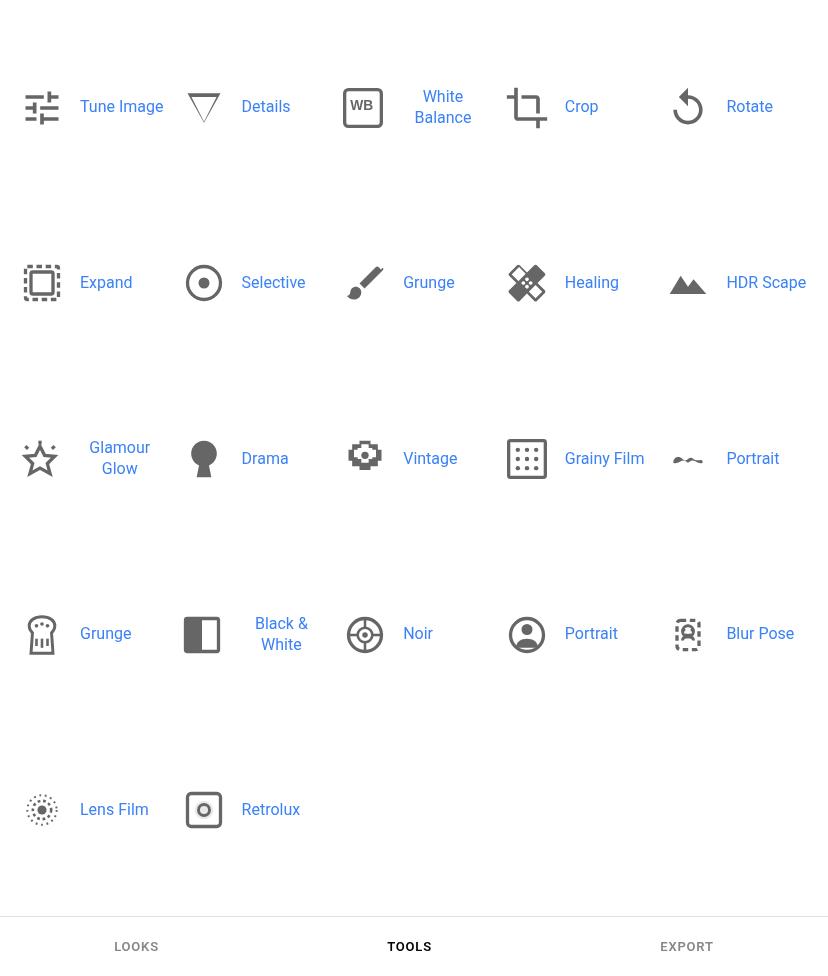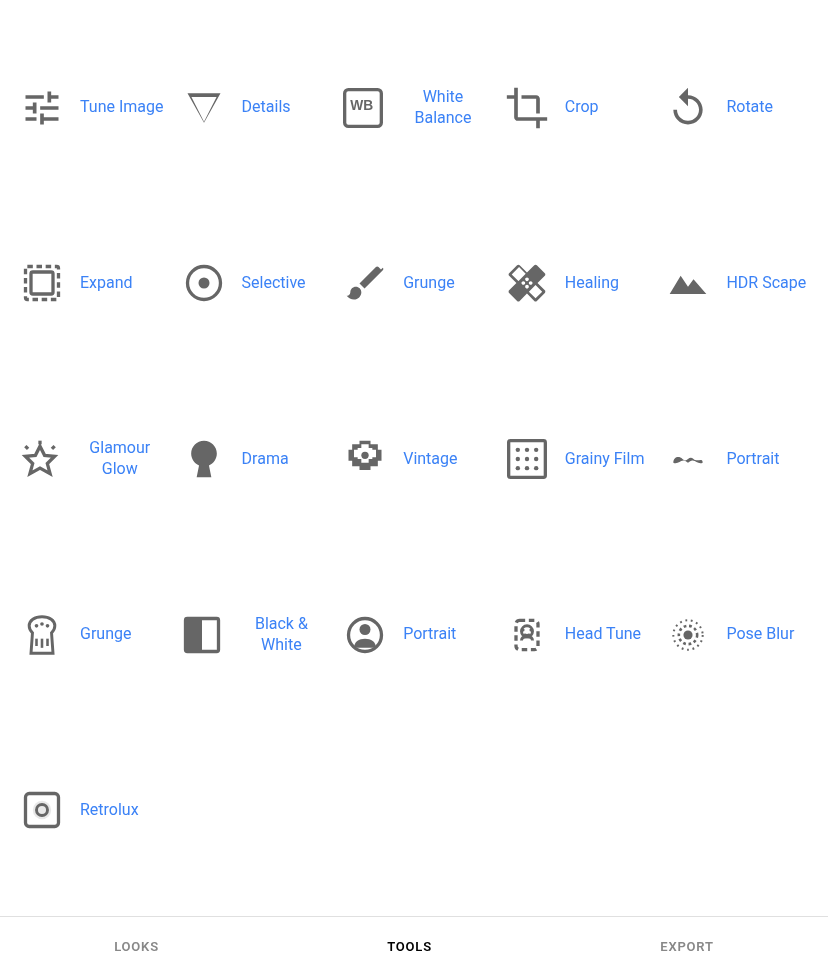--- a/index.html
+++ b/index.html
@@ -248,20 +248,34 @@
     <div class="tool-icon">
       <svg viewBox="0 0 24 24">
           <rect x="3" y="3" width="18" height="18" rx="1" fill="none" stroke="#666" stroke-width="1.8"></rect>
           <path d="M3 3h9v18H3z" fill="#666"></path>
           <path d="M12 3h9v18h-9z" fill="none"></path>
         </svg>
     </div>
     <span class="tool-label">Black &amp; White</span>
   </div>
 
+  <div class="tool-item">
+    <div class="tool-icon">
+      <svg viewBox="0 0 24 24">
+          <circle cx="12" cy="12" r="9" fill="none" stroke="#666" stroke-width="1.8"></circle>
+          <circle cx="12" cy="12" r="4" fill="none" stroke="#666" stroke-width="1.4"></circle>
+          <circle cx="12" cy="12" r="1.5" fill="#666"></circle>
+          <line x1="12" y1="3" x2="12" y2="8" stroke="#666" stroke-width="1.4"></line>
+          <line x1="12" y1="16" x2="12" y2="21" stroke="#666" stroke-width="1.4"></line>
+          <line x1="3" y1="12" x2="8" y2="12" stroke="#666" stroke-width="1.4"></line>
+          <line x1="16" y1="12" x2="21" y2="12" stroke="#666" stroke-width="1.4"></line>
+        </svg>
+    </div>
+    <span class="tool-label">Noir</span>
+  </div>
 
   <div class="tool-item">
     <div class="tool-icon">
       <svg viewBox="0 0 24 24">
           <circle cx="12" cy="12" r="9" fill="none" stroke="#666" stroke-width="1.8"></circle>
           <circle cx="12" cy="9" r="3" fill="#666"></circle>
           <path d="M6 19c0-3.31 2.69-5 6-5s6 1.69 6 5" fill="#666"></path>
         </svg>
     </div>
     <span class="tool-label">Portrait</span>
@@ -271,32 +285,32 @@
     <div class="tool-icon">
       <svg viewBox="0 0 24 24">
         <rect x="6" y="4" width="12" height="16" rx="2" fill="none" stroke="#666" stroke-width="1.8" stroke-dasharray="3,2"></rect>
         <circle cx="12" cy="10" r="3" fill="none" stroke="#666" stroke-width="1.6"></circle>
         <path d="M9 15c0-1.66 1.34-2 3-2s3 .34 3 2" fill="none" stroke="#666" stroke-width="1.6"></path>
         <line x1="10" y1="9" x2="10" y2="9.5" stroke="#666" stroke-width="1.2" stroke-linecap="round"></line>
         <line x1="14" y1="9" x2="14" y2="9.5" stroke="#666" stroke-width="1.2" stroke-linecap="round"></line>
         <path d="M10.5 11.5 Q12 12.5 13.5 11.5" fill="none" stroke="#666" stroke-width="1"></path>
       </svg>
     </div>
-    <span class="tool-label">Head Tune</span>
+    <span class="tool-label">Blur Pose</span>
   </div>
 
   <div class="tool-item">
     <div class="tool-icon">
       <svg viewBox="0 0 24 24">
           <circle cx="12" cy="12" r="2.5" fill="#666"></circle>
           <circle cx="12" cy="12" r="5" fill="none" stroke="#666" stroke-width="1.4" stroke-dasharray="1.5,1.5"></circle>
           <circle cx="12" cy="12" r="8" fill="none" stroke="#666" stroke-width="1.1" stroke-dasharray="1,2"></circle>
         </svg>
     </div>
-    <span class="tool-label">Pose Blur</span>
+    <span class="tool-label">Lens Film</span>
   </div>
 
   <div class="tool-item">
     <div class="tool-icon">
       <svg viewBox="0 0 24 24">
           <rect x="3" y="3" width="18" height="18" rx="2" fill="none" stroke="#666" stroke-width="1.8"></rect>
           <ellipse cx="12" cy="12" rx="5" ry="5" fill="#666" opacity="0.15"></ellipse>
           <ellipse cx="12" cy="12" rx="3" ry="3" fill="none" stroke="#666" stroke-width="1.6"></ellipse>
         </svg>
     </div>

